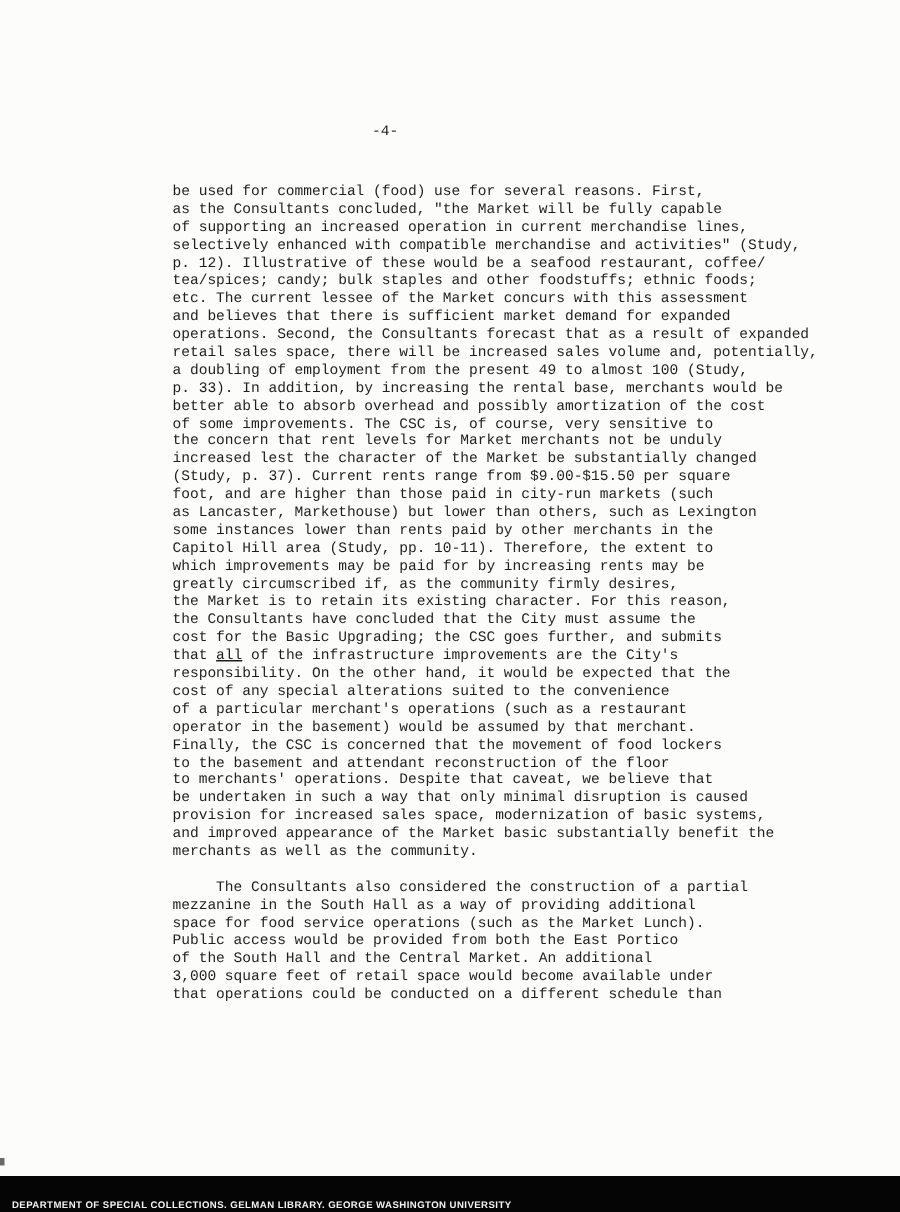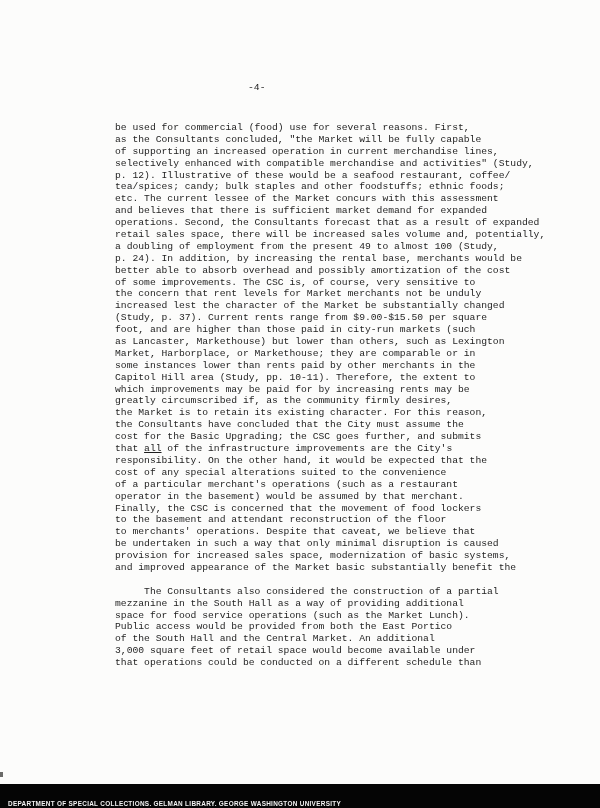--- a/index.html
+++ b/index.html
@@ -66,47 +66,47 @@
         <div class="line">as the Consultants concluded, "the Market will be fully capable</div>
         <div class="line">of supporting an increased operation in current merchandise lines,</div>
         <div class="line">selectively enhanced with compatible merchandise and activities" (Study,</div>
         <div class="line">p. 12). Illustrative of these would be a seafood restaurant, coffee/</div>
         <div class="line">tea/spices; candy; bulk staples and other foodstuffs; ethnic foods;</div>
         <div class="line">etc. The current lessee of the Market concurs with this assessment</div>
         <div class="line">and believes that there is sufficient market demand for expanded</div>
         <div class="line">operations. Second, the Consultants forecast that as a result of expanded</div>
         <div class="line">retail sales space, there will be increased sales volume and, potentially,</div>
         <div class="line">a doubling of employment from the present 49 to almost 100 (Study,</div>
-        <div class="line">p. 24). In addition, by increasing the rental base, merchants would be</div>
+        <div class="line">p. 33). In addition, by increasing the rental base, merchants would be</div>
         <div class="line">better able to absorb overhead and possibly amortization of the cost</div>
         <div class="line">of some improvements. The CSC is, of course, very sensitive to</div>
         <div class="line">the concern that rent levels for Market merchants not be unduly</div>
         <div class="line">increased lest the character of the Market be substantially changed</div>
         <div class="line">(Study, p. 37). Current rents range from $9.00-$15.50 per square</div>
         <div class="line">foot, and are higher than those paid in city-run markets (such</div>
         <div class="line">as Lancaster, Markethouse) but lower than others, such as Lexington</div>
-        <div class="line">Market, Harborplace, or Markethouse; they are comparable or in</div>
         <div class="line">some instances lower than rents paid by other merchants in the</div>
         <div class="line">Capitol Hill area (Study, pp. 10-11). Therefore, the extent to</div>
         <div class="line">which improvements may be paid for by increasing rents may be</div>
         <div class="line">greatly circumscribed if, as the community firmly desires,</div>
         <div class="line">the Market is to retain its existing character. For this reason,</div>
         <div class="line">the Consultants have concluded that the City must assume the</div>
         <div class="line">cost for the Basic Upgrading; the CSC goes further, and submits</div>
         <div class="line">that <u>all</u> of the infrastructure improvements are the City's</div>
         <div class="line">responsibility. On the other hand, it would be expected that the</div>
         <div class="line">cost of any special alterations suited to the convenience</div>
         <div class="line">of a particular merchant's operations (such as a restaurant</div>
         <div class="line">operator in the basement) would be assumed by that merchant.</div>
         <div class="line">Finally, the CSC is concerned that the movement of food lockers</div>
         <div class="line">to the basement and attendant reconstruction of the floor</div>
         <div class="line">to merchants' operations. Despite that caveat, we believe that</div>
         <div class="line">be undertaken in such a way that only minimal disruption is caused</div>
         <div class="line">provision for increased sales space, modernization of basic systems,</div>
         <div class="line">and improved appearance of the Market basic substantially benefit the</div>
+        <div class="line">merchants as well as the community.</div>
       </div>
       <div class="para">
         <div class="line">     The Consultants also considered the construction of a partial</div>
         <div class="line">mezzanine in the South Hall as a way of providing additional</div>
         <div class="line">space for food service operations (such as the Market Lunch).</div>
         <div class="line">Public access would be provided from both the East Portico</div>
         <div class="line">of the South Hall and the Central Market. An additional</div>
         <div class="line">3,000 square feet of retail space would become available under</div>
         <div class="line">that operations could be conducted on a different schedule than</div>
       </div>

